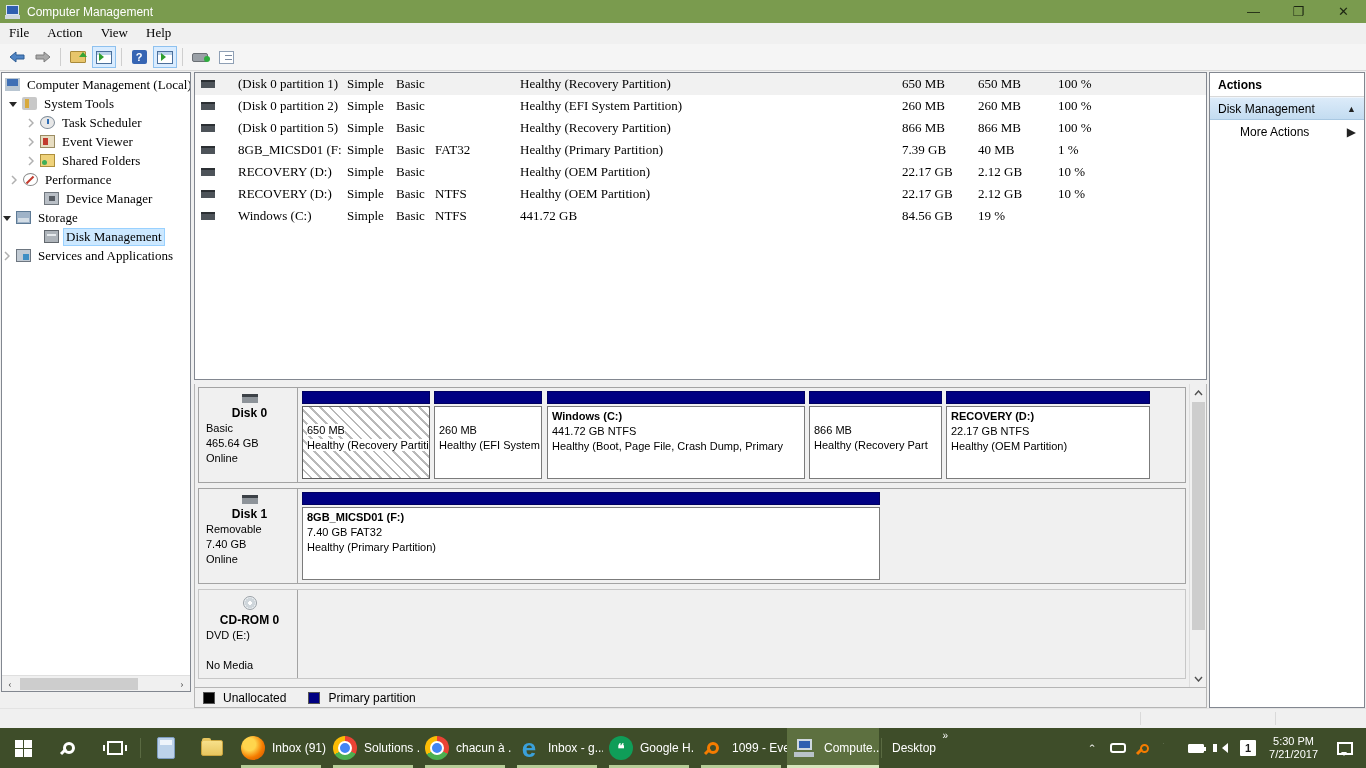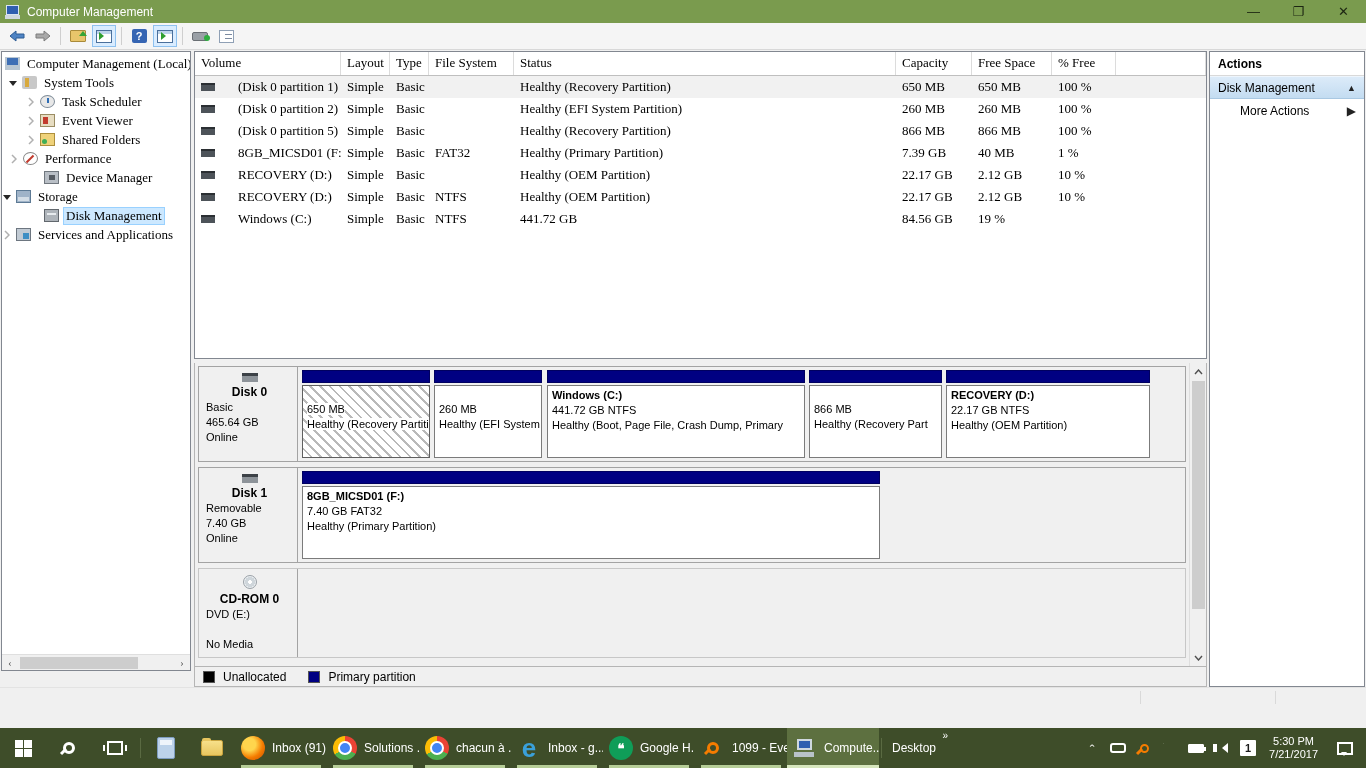--- a/index.html
+++ b/index.html
@@ -168,20 +168,26 @@
         <div class="base"></div>
       </div>
     <span>Computer Management</span>
     <div class="win-controls">
       <div class="win-btn">—</div>
       <div class="win-btn">❐</div>
       <div class="win-btn">✕</div>
     </div>
   </div>
 
+  <div class="menubar">
+    <span class="menu-item">File</span>
+    <span class="menu-item">Action</span>
+    <span class="menu-item">View</span>
+    <span class="menu-item">Help</span>
+  </div>
 
   <div class="toolbar">
     <div class="tb-btn">
       <svg class="chv" width="16" height="12">
           <path d="M7 1 L1 6 L7 11 L7 8 L15 8 L15 4 L7 4 Z" fill="#4f84c4" stroke="#2d5c94" stroke-width="1"></path>
         </svg>
     </div>
     <div class="tb-btn">
       <svg class="chv" width="16" height="12">
           <path d="M9 1 L15 6 L9 11 L9 8 L1 8 L1 4 L9 4 Z" fill="#a9a9a9" stroke="#7d7d7d" stroke-width="1"></path>
@@ -318,31 +324,20 @@
         <div class="hs-arrow">‹</div>
         <div class="hs-thumb"></div>
         <div class="hs-track"></div>
         <div class="hs-arrow">›</div>
       </div>
     </div>
 
     <div class="center-panel">
 
       <div class="volume-list">
-        <div class="vl-grid vl-head">
-          <div>Volume</div>
-          <div>Layout</div>
-          <div>Type</div>
-          <div>File System</div>
-          <div>Status</div>
-          <div>Capacity</div>
-          <div>Free Space</div>
-          <div>% Free</div>
-          <div></div>
-        </div>
 
         <div class="vl-grid vl-row focused">
           <div class="vol-cell">
               <span class="vol-ico"></span>
               <span>(Disk 0 partition 1)</span>
             </div>
           <div>Simple</div>
             <div>Basic</div>
             <div></div>
           <div>Healthy (Recovery Partition)</div>

